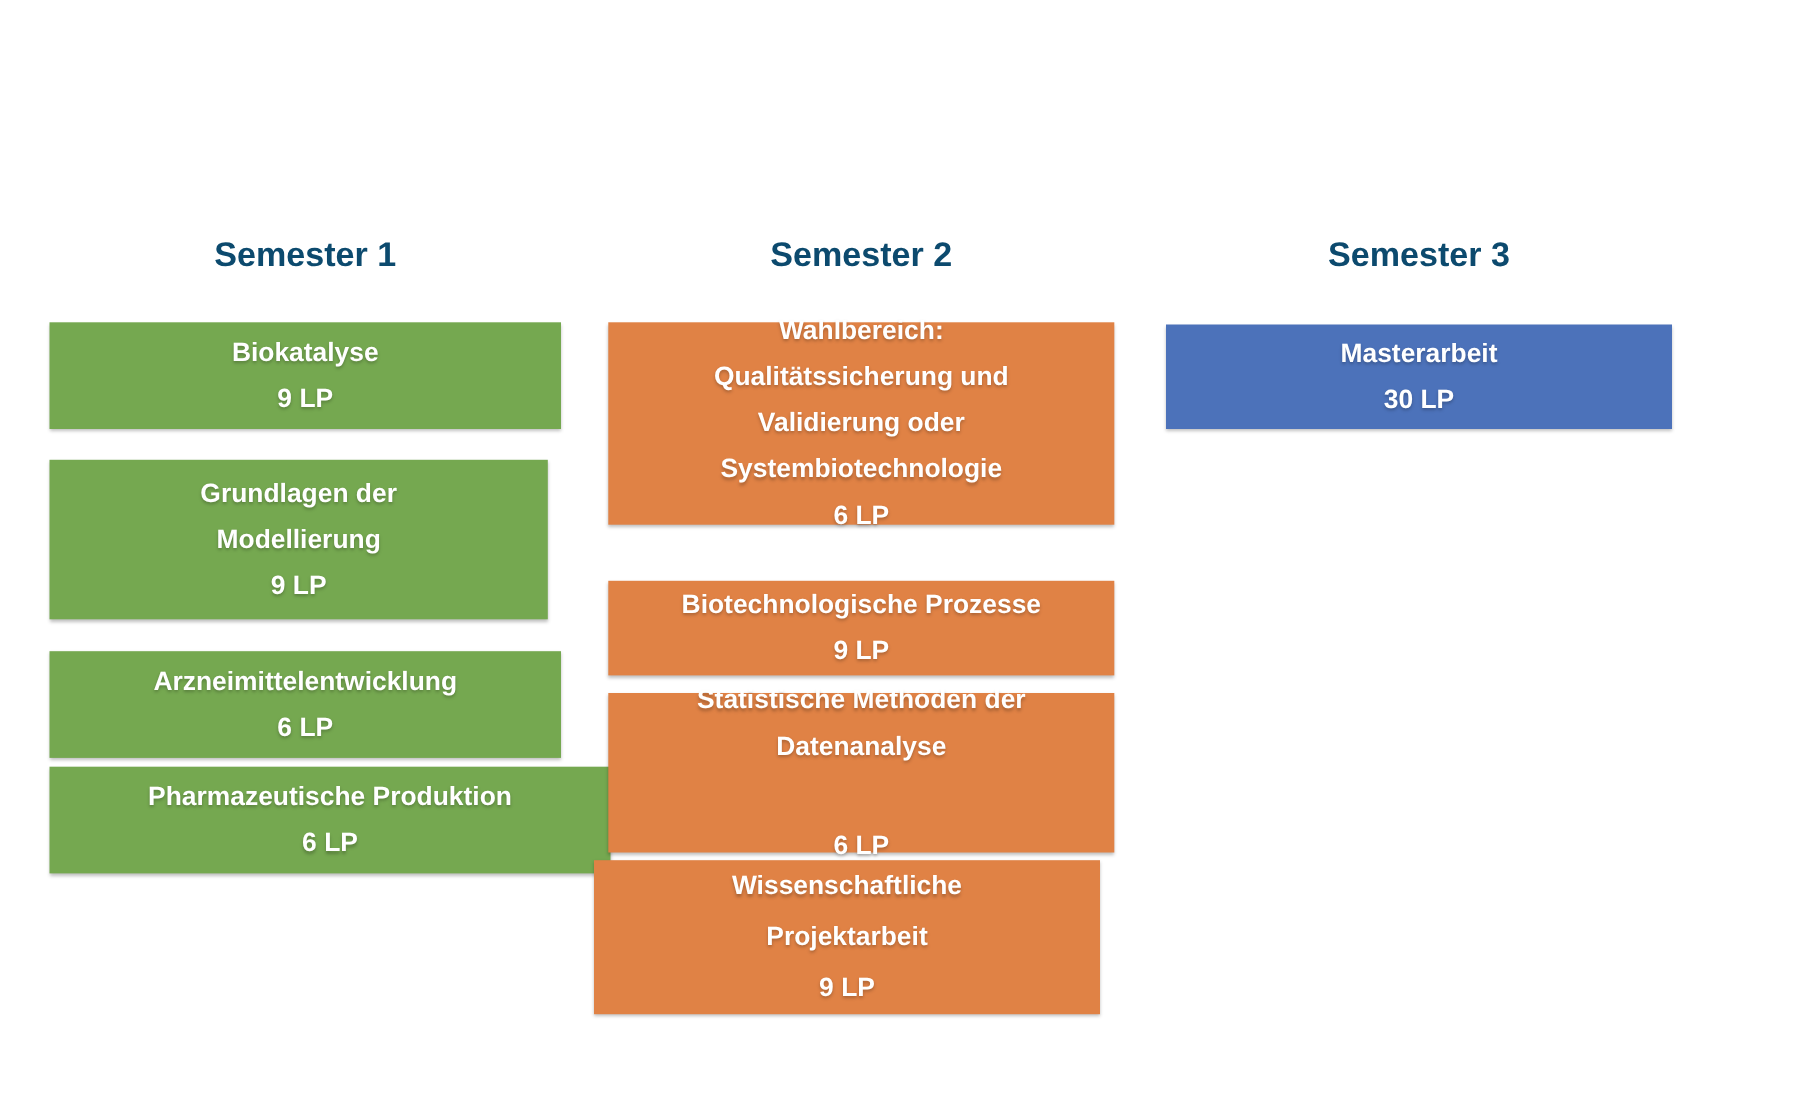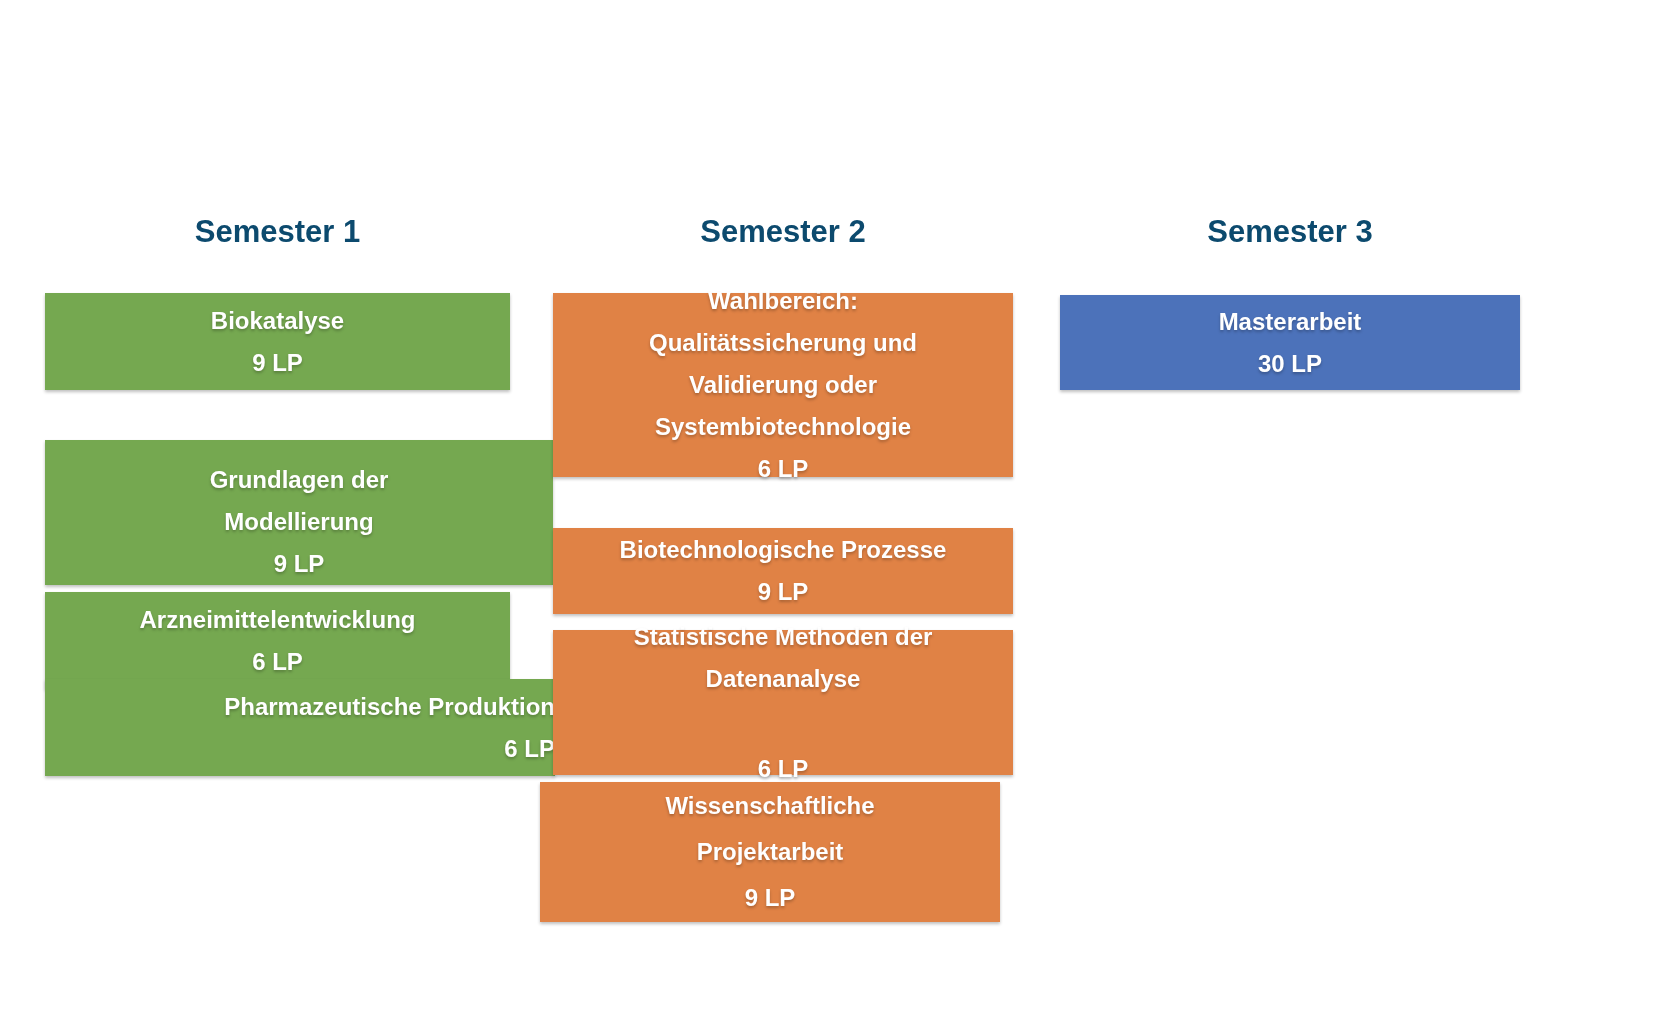--- a/index.html
+++ b/index.html
@@ -66,32 +66,32 @@
 
   <div class="sem-header" style="left:45px;  top:214px; width:465px;">Semester 1</div>
   <div class="sem-header" style="left:553px; top:214px; width:460px;">Semester 2</div>
   <div class="sem-header" style="left:1060px; top:214px; width:460px;">Semester 3</div>
 
   <div class="box green" style="left:45px; top:293px; width:465px; height:97px;">
     <div class="course-title">Biokatalyse</div>
     <div class="course-credits">9 LP</div>
   </div>
 
-  <div class="box green" style="left:45px; top:440px; width:508px; height:145px;justify-content:flex-end;">
+  <div class="box green" style="left:45px; top:418px; width:453px; height:145px;">
     <div class="course-title">Grundlagen der
 Modellierung</div>
     <div class="course-credits">9 LP</div>
   </div>
 
   <div class="box green" style="left:45px; top:592px; width:465px; height:97px;">
     <div class="course-title">Arzneimittelentwicklung</div>
     <div class="course-credits">6 LP</div>
   </div>
 
-  <div class="box green" style="left:45px; top:679px; width:510px; height:97px;align-items:flex-end;">
+  <div class="box green" style="left:45px; top:697px; width:510px; height:97px;">
     <div class="course-title">Pharmazeutische Produktion</div>
     <div class="course-credits">6 LP</div>
   </div>
 
   <div class="box orange" style="left:553px; top:293px; width:460px; height:184px;">
     <div class="course-title">Wahlbereich:
 Qualitätssicherung und
 Validierung oder
 Systembiotechnologie</div>
     <div class="course-credits">6 LP</div>

